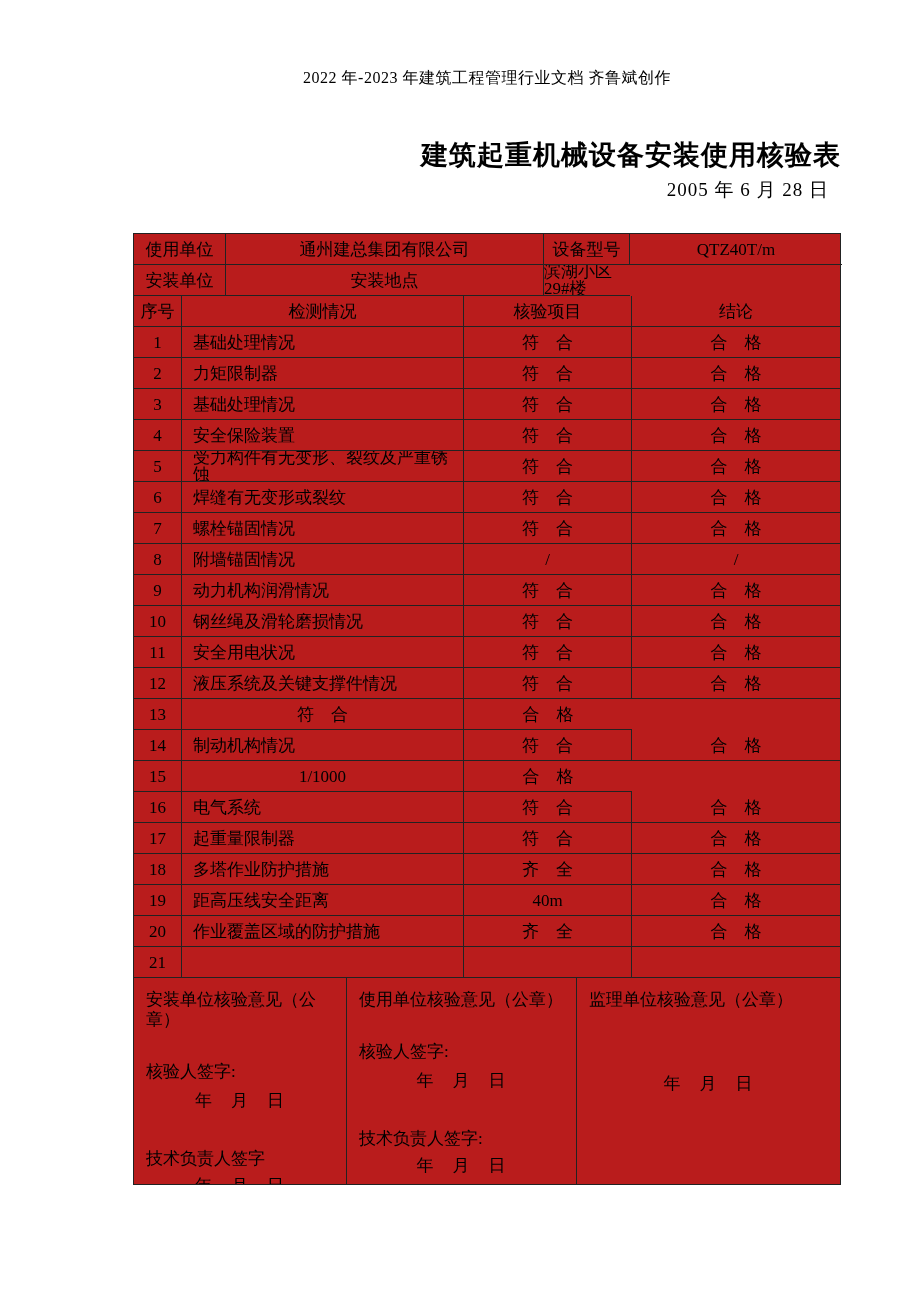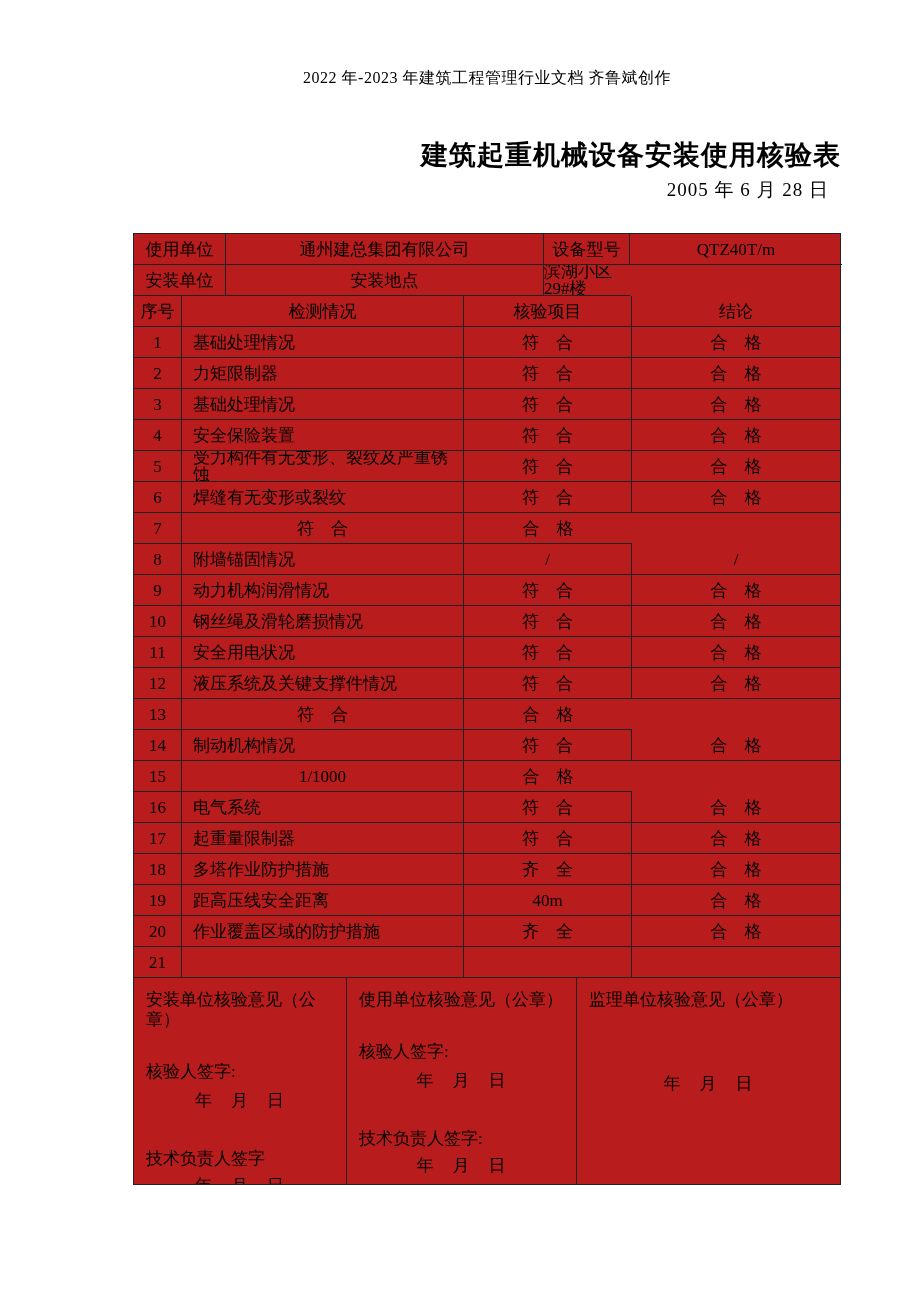--- a/index.html
+++ b/index.html
@@ -121,20 +121,21 @@
           <div class="cell c-conclusion">合　格</div>
         </div>
         <div class="row item-row">
           <div class="cell c-no">6</div>
           <div class="cell c-item">焊缝有无变形或裂纹</div>
           <div class="cell c-result">符　合</div>
           <div class="cell c-conclusion">合　格</div>
         </div>
         <div class="row item-row">
           <div class="cell c-no">7</div>
+          <div class="cell c-item">螺栓锚固情况</div>
           <div class="cell c-result">符　合</div>
           <div class="cell c-conclusion">合　格</div>
         </div>
         <div class="row item-row">
           <div class="cell c-no">8</div>
           <div class="cell c-item">附墙锚固情况</div>
           <div class="cell c-result">/</div>
           <div class="cell c-conclusion">/</div>
         </div>
         <div class="row item-row">

